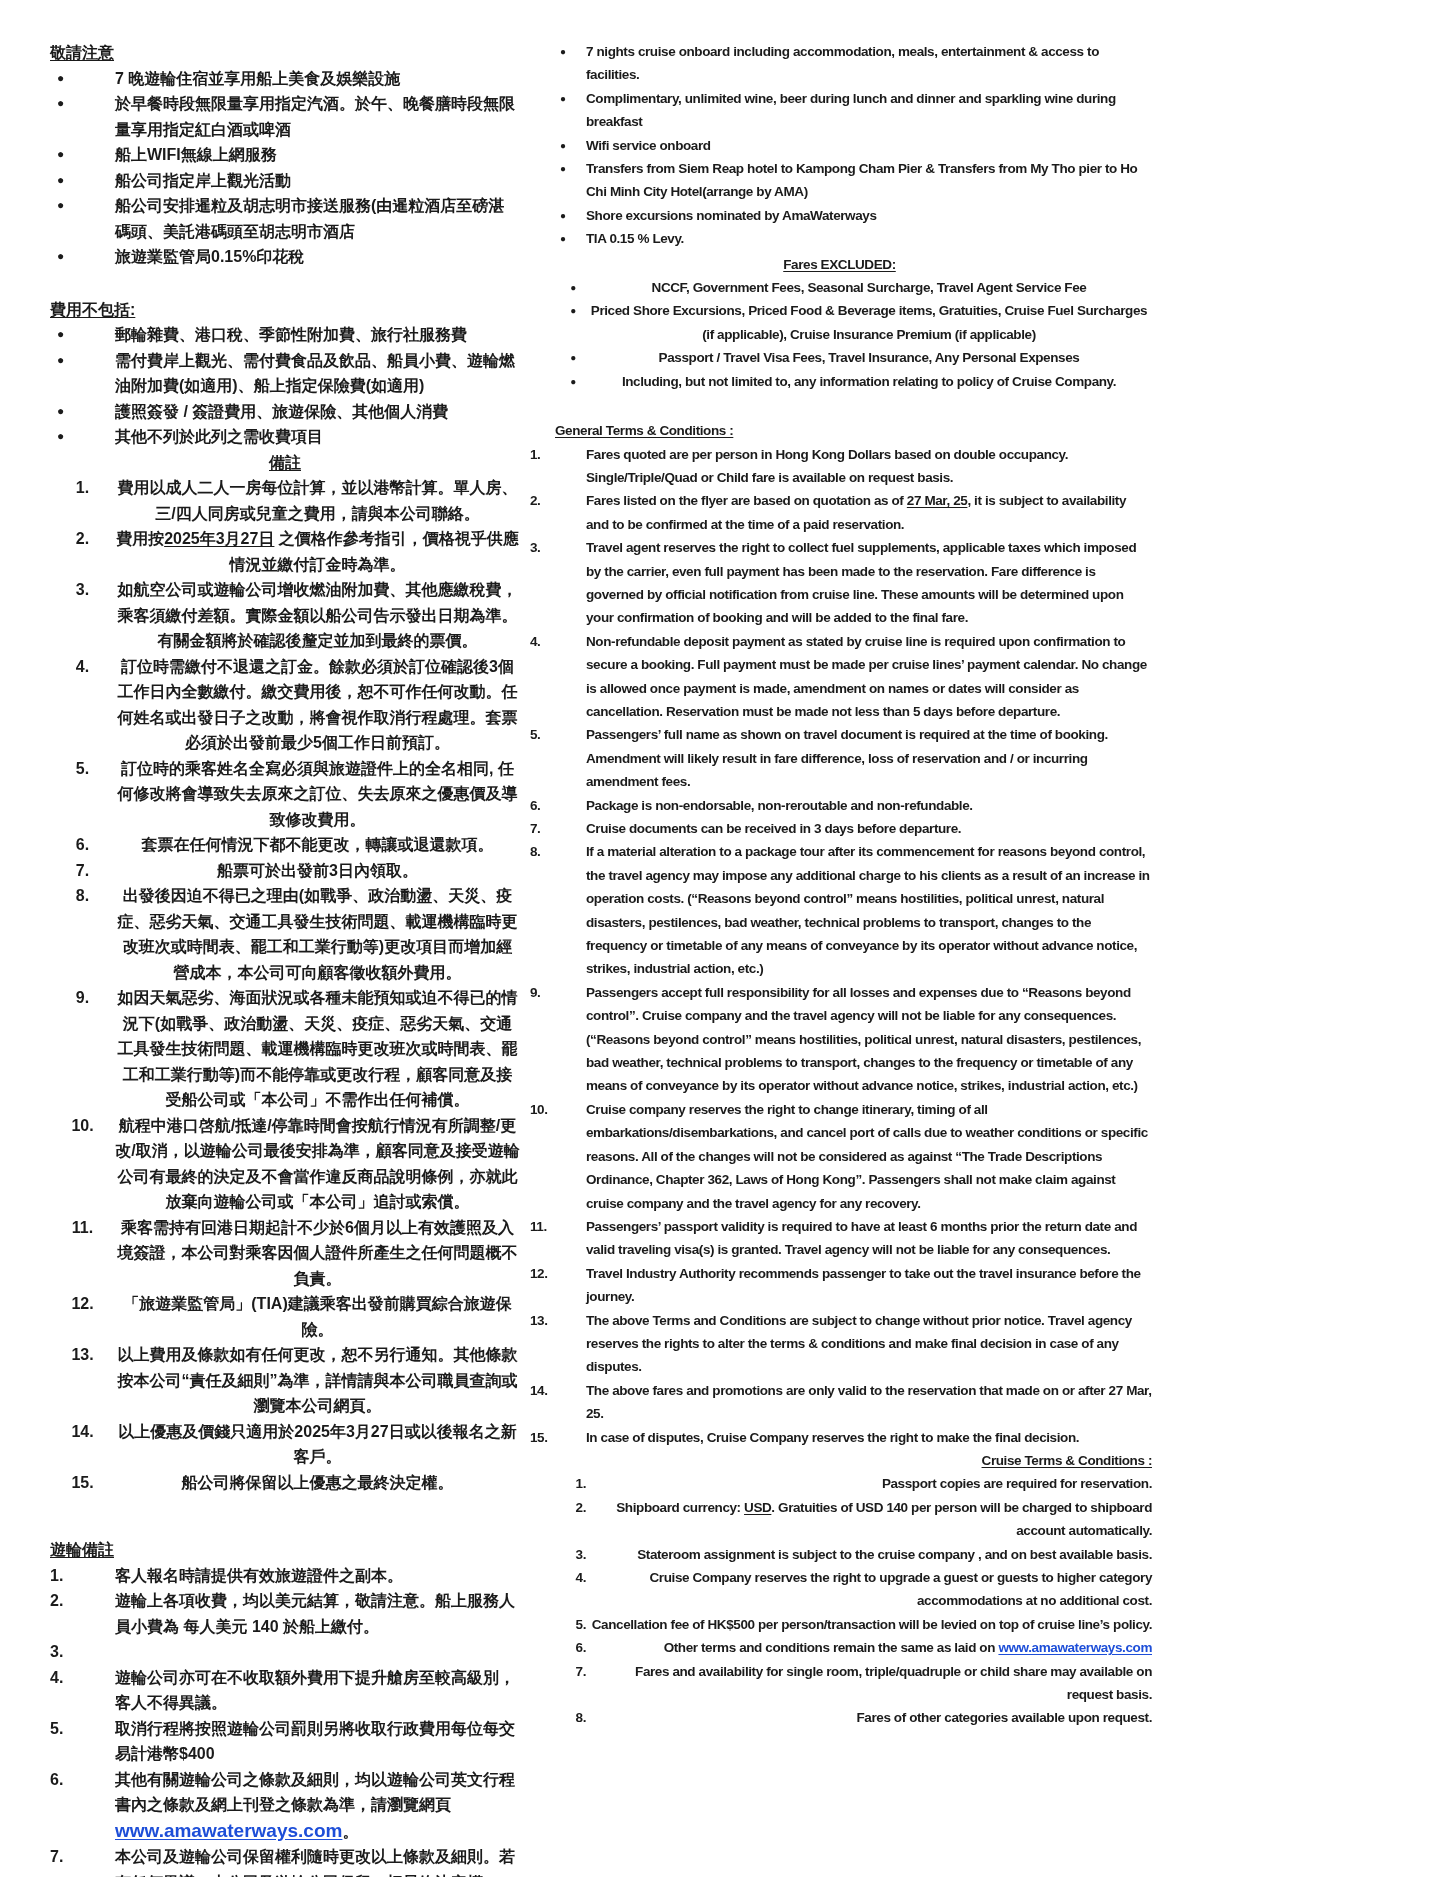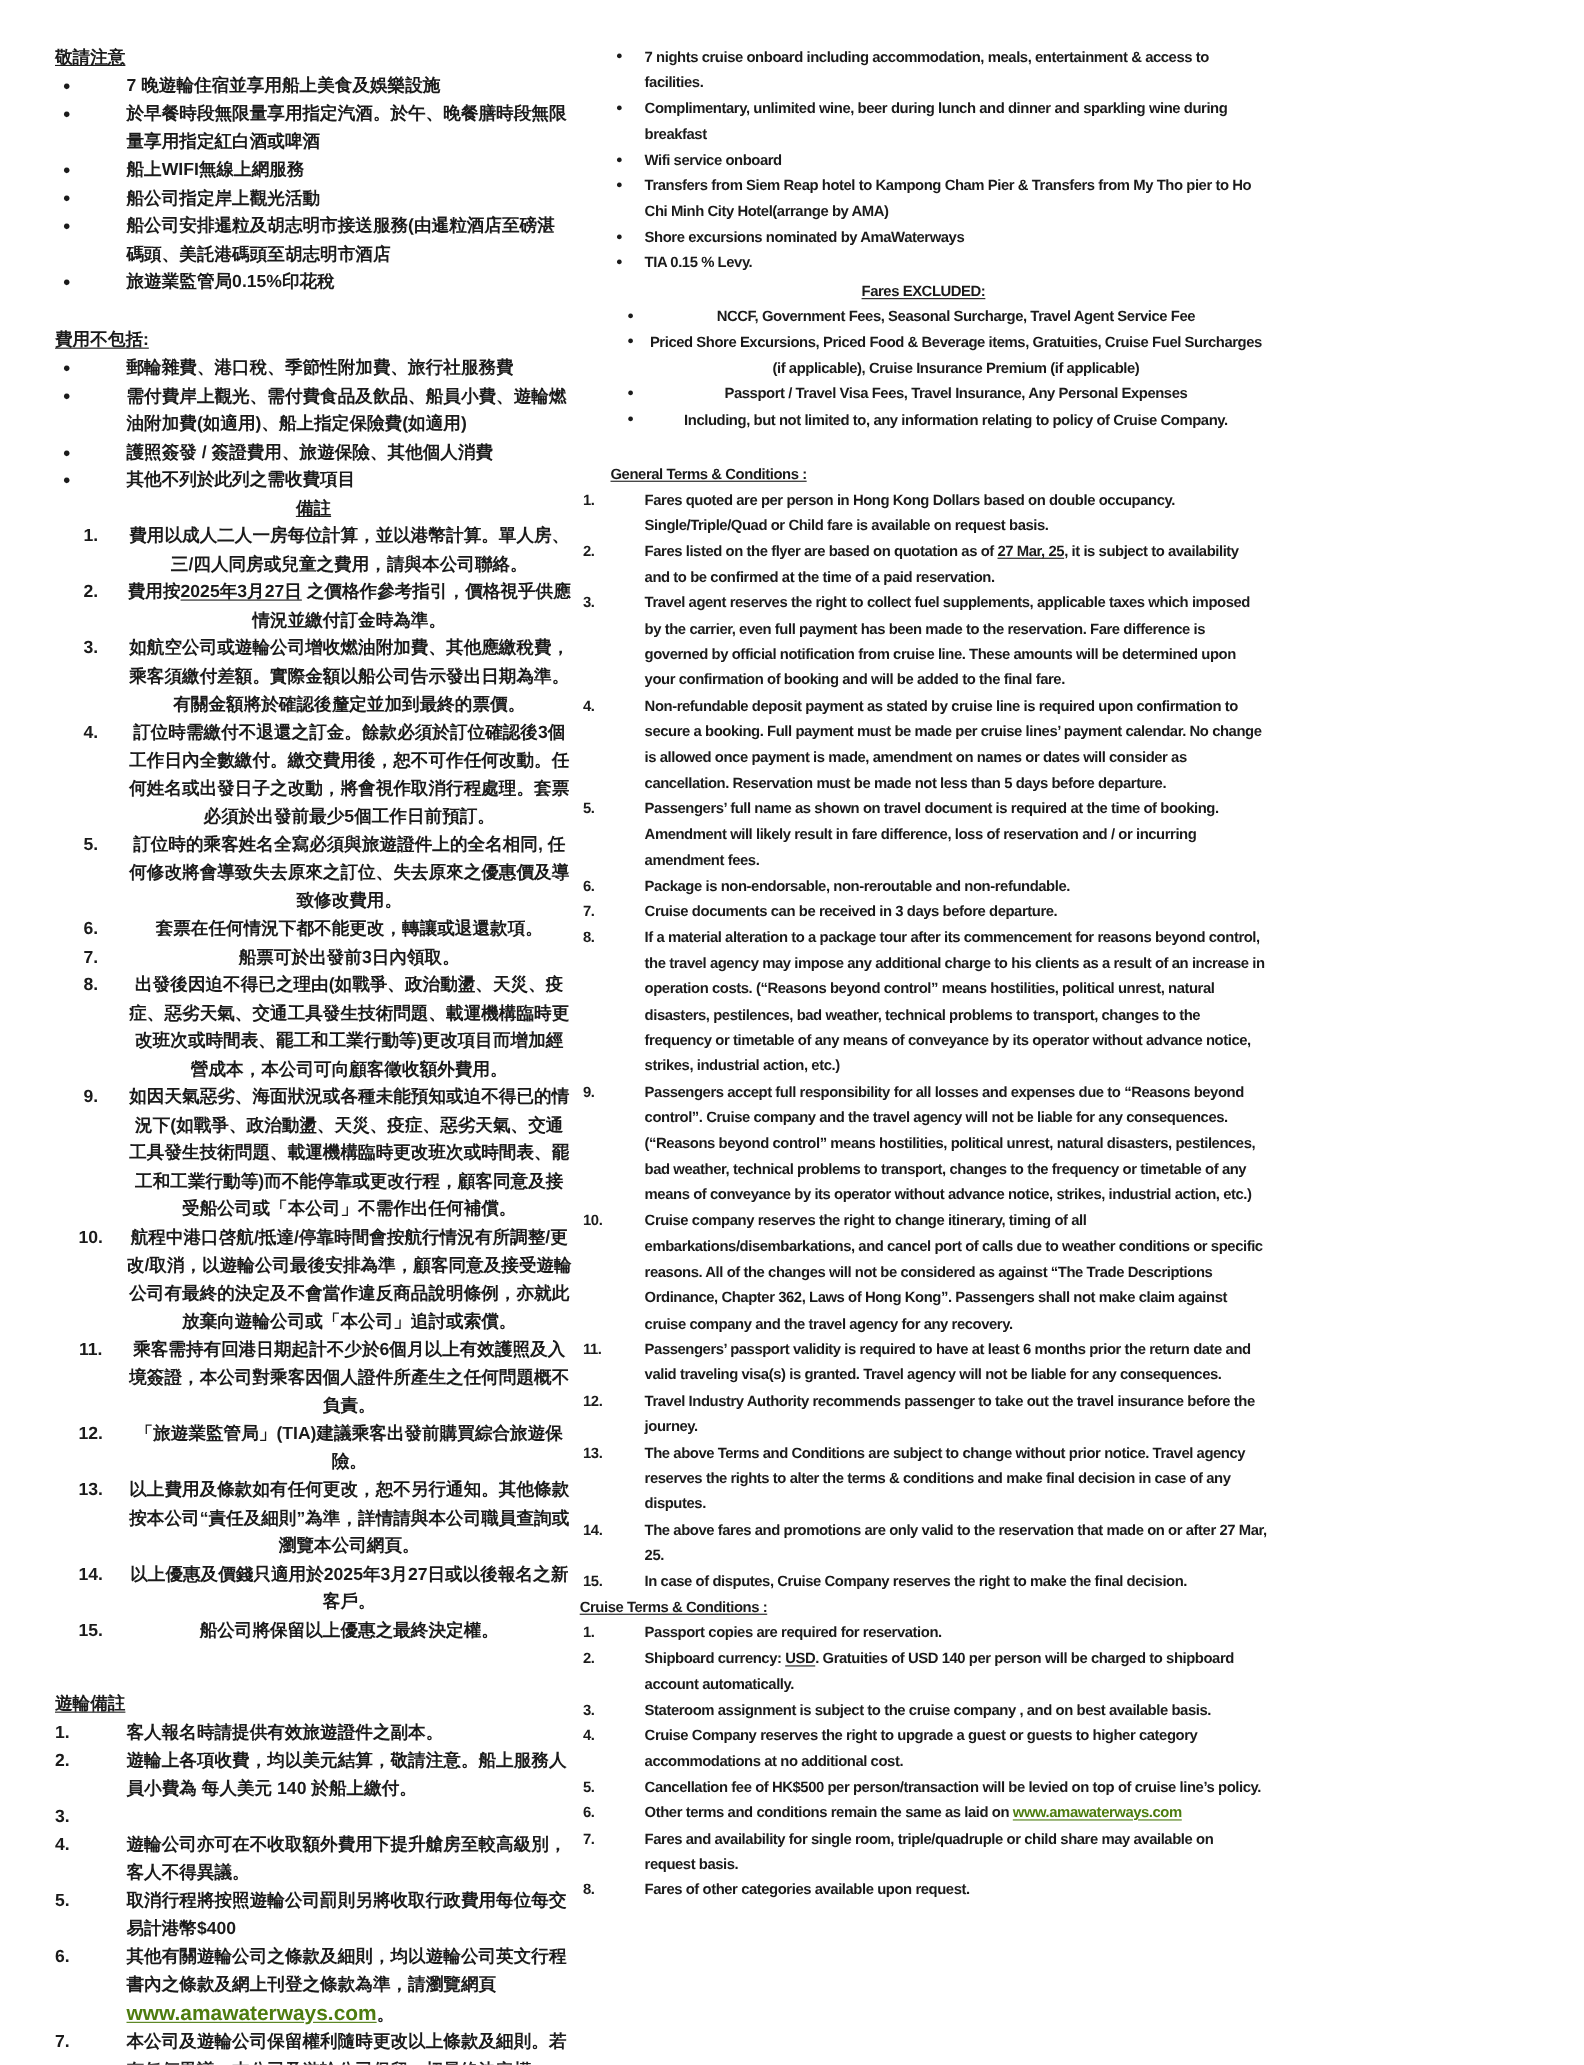--- a/index.html
+++ b/index.html
@@ -20,31 +20,31 @@
 
   .item { display: flex; align-items: flex-start; }
   .marker { flex-shrink: 0; }
   .col-left  .marker { width: 65px; }
   .col-right .marker { width: 59px; padding-left: 3px; }
   .col-left  .marker.bullet { padding-left: 7px; font-size: 12px; }
   .col-right .marker.bullet { padding-left: 33px; font-size: 10px; }
   .text { flex: 1; min-width: 0; }
 
   .u { text-decoration: underline; text-underline-offset: 2px; }
-  a.link { color: #4d7c0f; text-decoration: underline; text-underline-offset: 2px; cursor: pointer; }
+  a.link { color: #1d4ed8; text-decoration: underline; text-underline-offset: 2px; cursor: pointer; }
   .col-left a.link { font-size: 19px; line-height: 25.5px; }
 
   
   [data-name="section-fares-excluded-zh"] { margin-top: 27px; }
   [data-name="section-notes-zh"]          { margin-top: 0; text-align: center; }
   [data-name="section-cruise-notes-zh"]   { margin-top: 42px; }
   [data-name="section-fares-excluded-en"] { margin-top: 2px; text-align: center; }
   [data-name="section-general-terms-en"]  { margin-top: 26px; }
   [data-name="section-general-terms-en"] > .heading { padding-left: 28px; }
-  [data-name="section-cruise-terms-en"]   { margin-top: 0; }
+  [data-name="section-cruise-terms-en"]   { margin-top: 0; text-align: right; }
 </style>
 </head>
 <body>
 
 <div class="page" data-name="document-page">
   <div class="col col-left" data-name="column-left">
       <section class="sec" data-name="section-fares-included-zh">
         <div class="heading" data-name="section-heading-fares-included-zh">敬請注意</div>
         <div class="item" data-name="list-item">
           <span class="marker bullet" data-name="bullet-marker">●</span>

